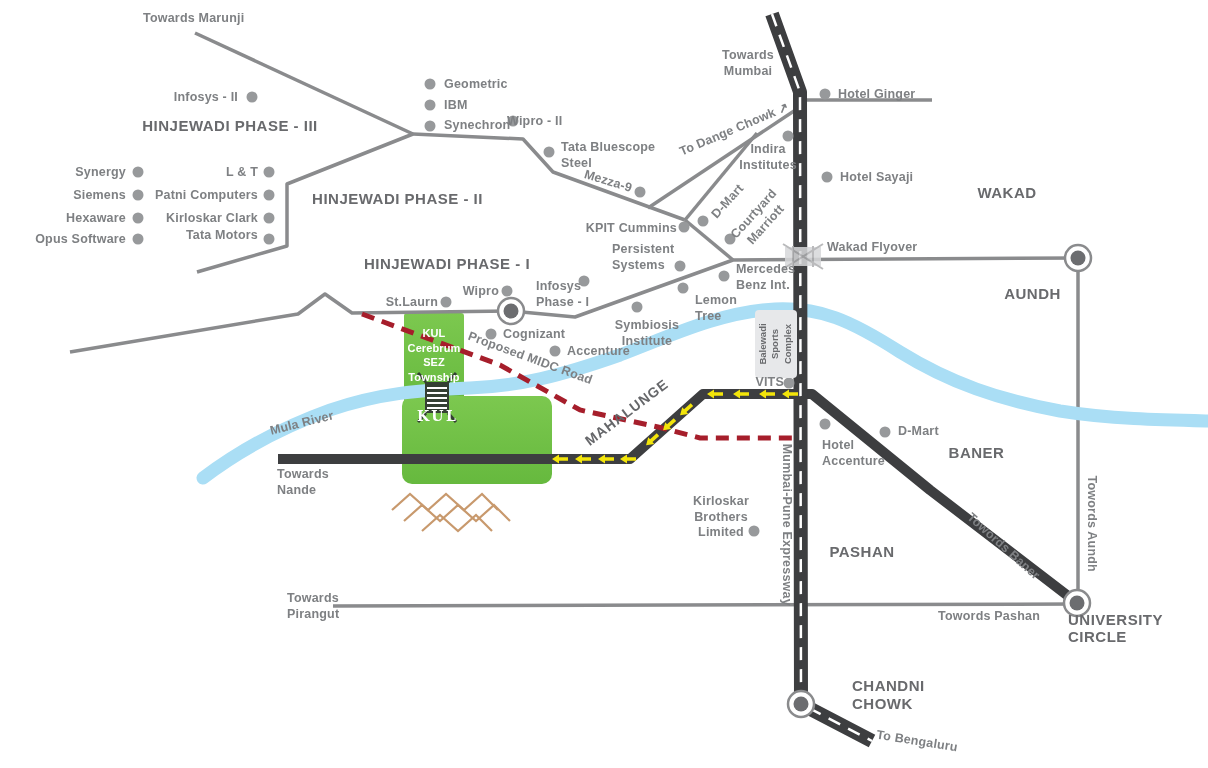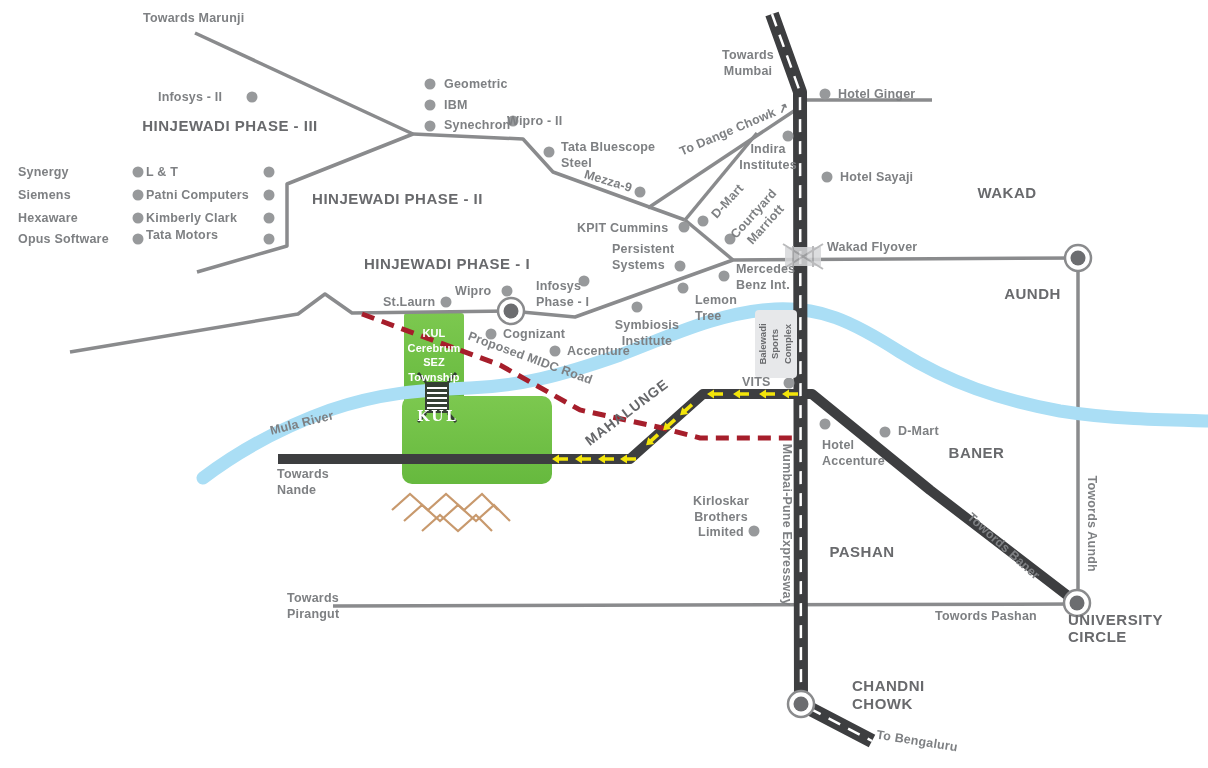--- a/index.html
+++ b/index.html
@@ -2,21 +2,21 @@
 <html><head>
 <meta charset="utf-8">
 <style>
   html,body{margin:0;padding:0;background:#fff}
   .stage{position:relative;width:1208px;height:768px;background:#ffffff;overflow:hidden;
          font-family:"Liberation Sans",sans-serif}
   .stage svg{position:absolute;left:0;top:0}
   .lb{position:absolute;font-weight:700;font-size:12.5px;color:#7e8083;line-height:1.24;
       letter-spacing:.2px;white-space:pre-line}
   .ctr{text-align:center}
-  .rt{text-align:left}
+  .rt{text-align:right}
   .area{font-size:15px;color:#696a6d;letter-spacing:.5px}
   .wh{color:#fff}
   .township{font-size:11px;line-height:1.32;letter-spacing:.1px}
   .logo-kul{font-family:"DejaVu Serif",serif;font-size:14px;letter-spacing:2.5px;color:#fff;font-weight:700}
   .logo-eco{font-size:31px;letter-spacing:.5px;color:#fff;font-weight:700;line-height:1}
   .balewadi-box{position:absolute;left:755px;top:310px;width:42px;height:68px;background:#e7e8ea;border-radius:4px}
   .balewadi-txt{position:absolute;left:50%;top:50%;width:68px;transform:translate(-50%,-50%) rotate(-90deg);
       font-size:9.5px;line-height:1.3;color:#6a6b6e;text-align:center;font-weight:700;white-space:pre-line}
   .disc{font-size:11px;font-weight:700;color:#808285}
   .vert{transform-origin:50% 50%}
@@ -155,21 +155,21 @@
   <div class="lb" style="left:143px;top:11px">Towards Marunji</div>
   <div class="lb rt" style="left:158px;top:90px;width:80px">Infosys - II</div>
   <div class="lb area ctr" style="left:139px;top:117px;width:182px">HINJEWADI PHASE - III</div>
 
   <div class="lb rt" style="left:18px;top:165px;width:108px">Synergy</div>
   <div class="lb rt" style="left:18px;top:188px;width:108px">Siemens</div>
   <div class="lb rt" style="left:18px;top:211px;width:108px">Hexaware</div>
   <div class="lb rt" style="left:18px;top:232px;width:108px">Opus Software</div>
   <div class="lb rt" style="left:146px;top:165px;width:112px">L &amp; T</div>
   <div class="lb rt" style="left:146px;top:188px;width:112px">Patni Computers</div>
-  <div class="lb rt" style="left:146px;top:211px;width:112px">Kimberly Clark</div>
+  <div class="lb rt" style="left:146px;top:211px;width:112px">Kirloskar Clark</div>
   <div class="lb rt" style="left:146px;top:228px;width:112px">Tata Motors</div>
 
   <div class="lb area ctr" style="left:310px;top:190px;width:175px">HINJEWADI PHASE - II</div>
   <div class="lb" style="left:444px;top:77px">Geometric</div>
   <div class="lb" style="left:444px;top:98px">IBM</div>
   <div class="lb" style="left:444px;top:118px">Synechron</div>
   <div class="lb" style="left:507px;top:114px">Wipro - II</div>
   <div class="lb" style="left:561px;top:140px">Tata Bluescope
 Steel</div>
   <div class="lb ctr vert" style="left:580px;top:174px;width:56px;transform:rotate(17deg)">Mezza-9</div>

